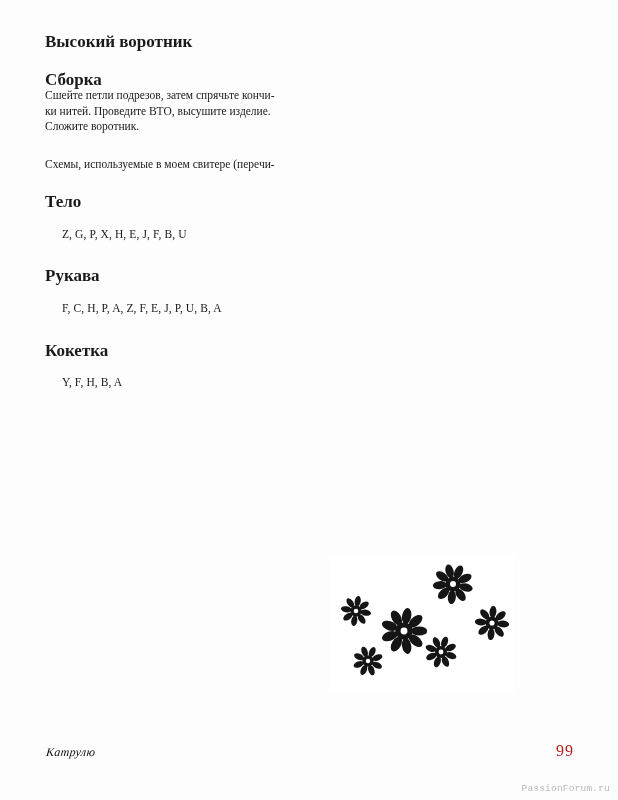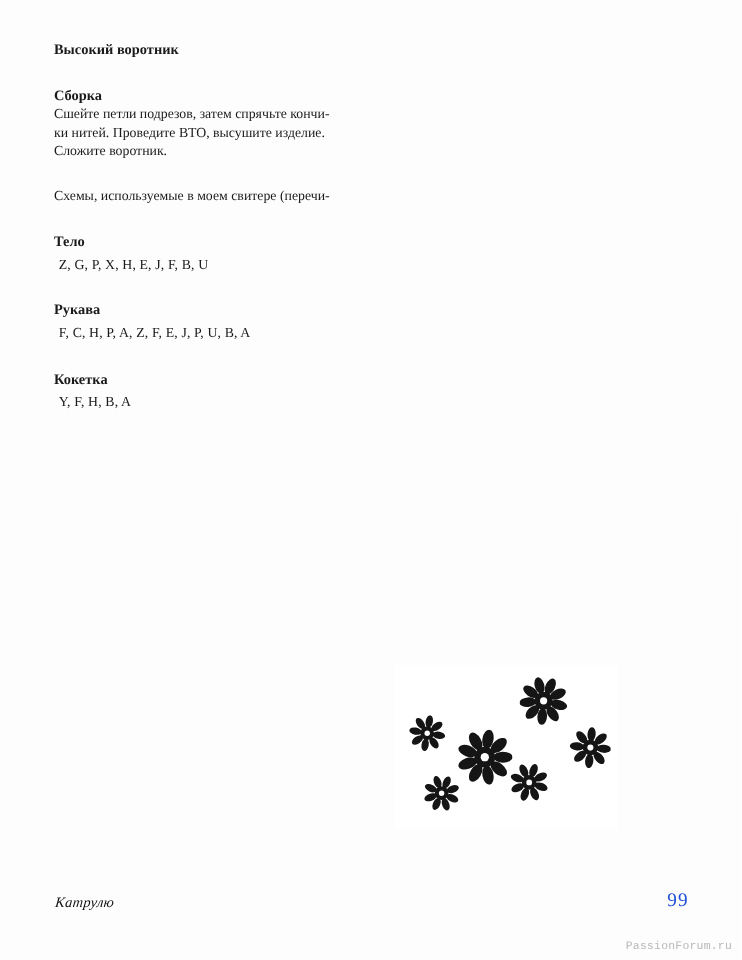--- a/index.html
+++ b/index.html
@@ -25,39 +25,39 @@
     left: 45px;
     top: 34px;
     width: 265px;
   }
   .block {
     margin-bottom: 13px;
   }
   .heading {
     font-family: "Liberation Serif", serif;
     font-weight: bold;
-    font-size: 12px;
+    font-size: 17px;
     line-height: 15.5px;
     margin: 0 0 1px 0;
   }
   .para {
     font-size: 11.5px;
     line-height: 15.6px;
     margin: 0;
     text-align: justify;
     hyphens: none;
   }
   .para .ln {
     display: block;
     white-space: pre;
   }
   .list-line {
     font-size: 11.5px;
     line-height: 15.6px;
-    margin: 4px;
+    margin: 17px;
     letter-spacing: 0.1px;
   }
   .spacer-sm { height: 9px; }
 
   
   .figure {
     position: absolute;
     left: 329px;
     top: 554px;
     width: 186px;
@@ -80,21 +80,21 @@
     color: #111;
     letter-spacing: 0.3px;
     transform: skewX(-6deg);
   }
   .page-number {
     position: absolute;
     left: 556px;
     top: 742px;
     font-family: "Liberation Serif", serif;
     font-size: 16px;
-    color: #1d4ed8;
+    color: #b91c1c;
     letter-spacing: 1px;
   }
   .watermark {
     position: absolute;
     right: 8px;
     bottom: 6px;
     font-family: Liberation Mono, monospace;
     font-size: 9.5px;
     color: #b8b8b8;
     letter-spacing: 0.2px;

